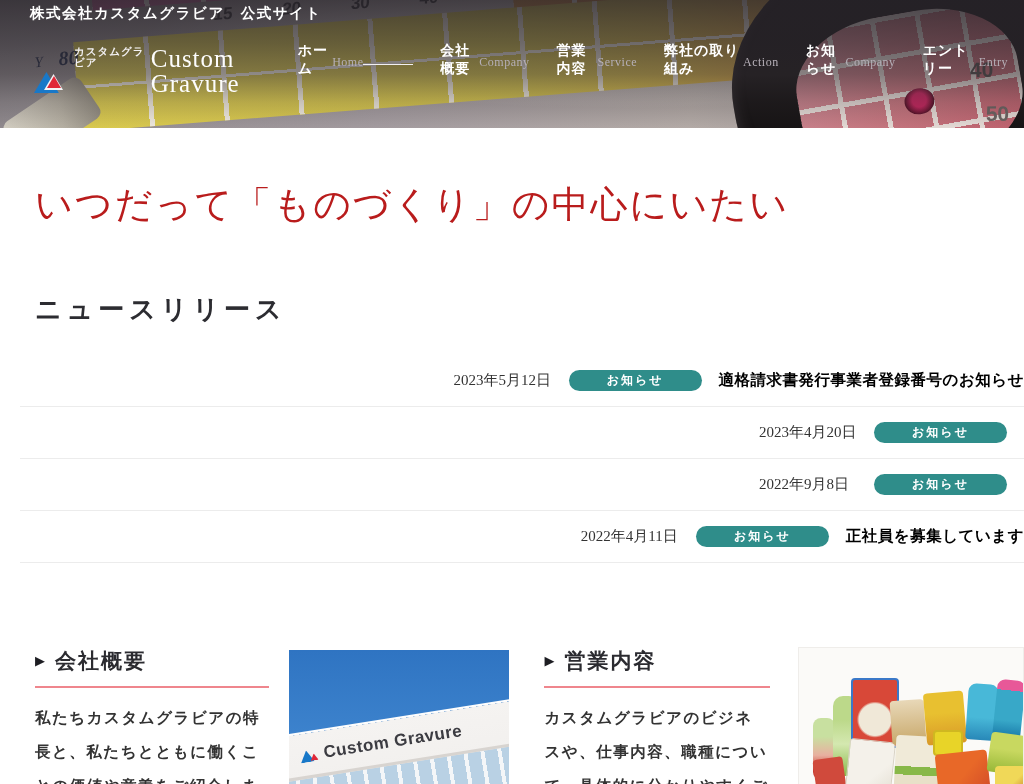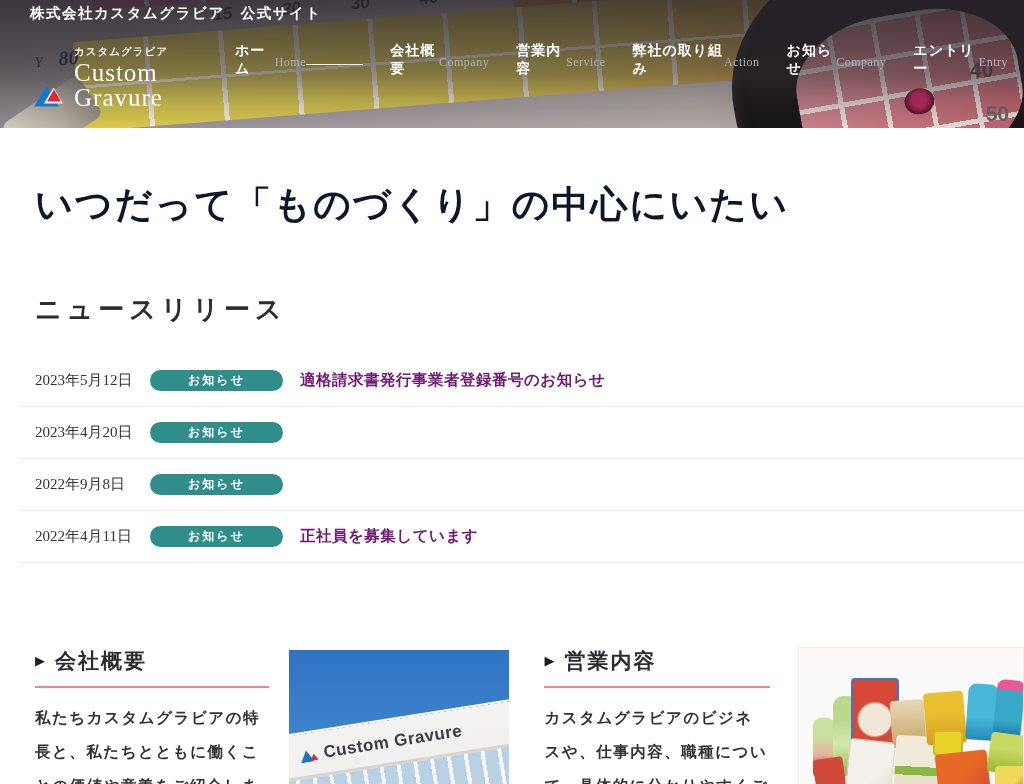--- a/index.html
+++ b/index.html
@@ -65,43 +65,43 @@
   .header-row { position:absolute; top:32px; left:0; right:0; z-index:6;
       display:flex; align-items:flex-start; }
   .logo { display:flex; align-items:flex-end; gap:7px; margin:14px 0 0 34px; cursor:pointer; }
   .logo-tri { position:relative; width:33px; height:26px; flex:0 0 auto; }
   .tri-blue { position:absolute; left:0; bottom:3px; width:27px; height:21px; background:#1878c8;
       clip-path:polygon(0 100%,46% 0,92% 100%); }
   .tri-white { position:absolute; right:4px; bottom:6px; width:19px; height:16px; background:#f4f4f6;
       clip-path:polygon(0 100%,50% 0,100% 100%); }
   .tri-red { position:absolute; right:6px; bottom:8px; width:14px; height:12px; background:#e02838;
       clip-path:polygon(0 100%,50% 0,100% 100%); }
-  .logo-text { display:flex; flex-direction:column; line-height:1; }
+  .logo-text { display:flex; flex-direction:row; line-height:1; }
   .logo-kana { color:#f2f0f2; font-size:10.5px; font-weight:bold; letter-spacing:1px;
       font-family:"Liberation Sans",sans-serif; margin-bottom:3px; }
   .logo-name { color:#fdfdfd; font-size:25px; letter-spacing:1px; }
   nav { margin-left:auto; display:flex; gap:27px; padding:10px 16px 0 0; }
   .nav-item { display:flex; flex-direction:row; align-items:center; cursor:pointer; }
   .nav-jp { color:#fff; font-size:14px; font-weight:bold; letter-spacing:1px; }
   .nav-en { color:#b6b0b8; font-size:12px; margin-top:4px; letter-spacing:.5px; }
   .nav-item.active .nav-underline { width:66px; border-bottom:1px solid #f2f0f2; margin-top:9px; }
 
   
-  .main-headline { margin:52px 0 0 35px; font-size:37px; font-weight:bold; color:#0f172a;
+  .main-headline { margin:52px 0 0 35px; font-size:37px; font-weight:normal; color:#b91c1c;
       letter-spacing:2px; }
   .news { margin-top:62px; }
   .news-title { margin-left:35px; font-size:26px; font-weight:bold; color:#2c2c31; letter-spacing:5px; }
   .news-list { margin:28px 0 0 20px; }
   .news-row { display:flex; align-items:center; padding:15px 0 15px 15px;
-      border-bottom:1px solid #ececec; cursor:pointer; }
+      border-bottom:1px solid #ececec; cursor:pointer;justify-content:flex-end; }
   .news-date { width:115px; font-size:15px; color:#333; flex:0 0 auto; }
   .news-badge { width:133px; height:21px; flex:0 0 auto; border-radius:11px; background:#2f8d8a;
       color:#fff; font-size:12px; font-weight:bold; text-align:center; line-height:21px;
       letter-spacing:2px; font-family:"Liberation Sans",sans-serif; margin-right:17px; }
-  .news-text { font-size:15.5px; font-weight:bold; color:#701a75; letter-spacing:.5px; }
+  .news-text { font-size:15.5px; font-weight:bold; color:#000000; letter-spacing:.5px; }
 
   
   .cards { display:flex; align-items:flex-start; margin-top:84px; }
   .card-text { width:235px; margin-left:35px; }
   .card-text.second { width:226px; }
   .card-head { display:flex; align-items:center; gap:8px; font-size:21px; font-weight:bold;
       color:#2b2b30; letter-spacing:2px; cursor:pointer; }
   .card-arrow { font-size:13px; color:#1d1d22; }
   .card-rule { border-bottom:2px solid #ef868d; margin-top:11px; }
   .card-para { margin-top:13px; font-size:15.5px; font-weight:bold; line-height:2.2;

